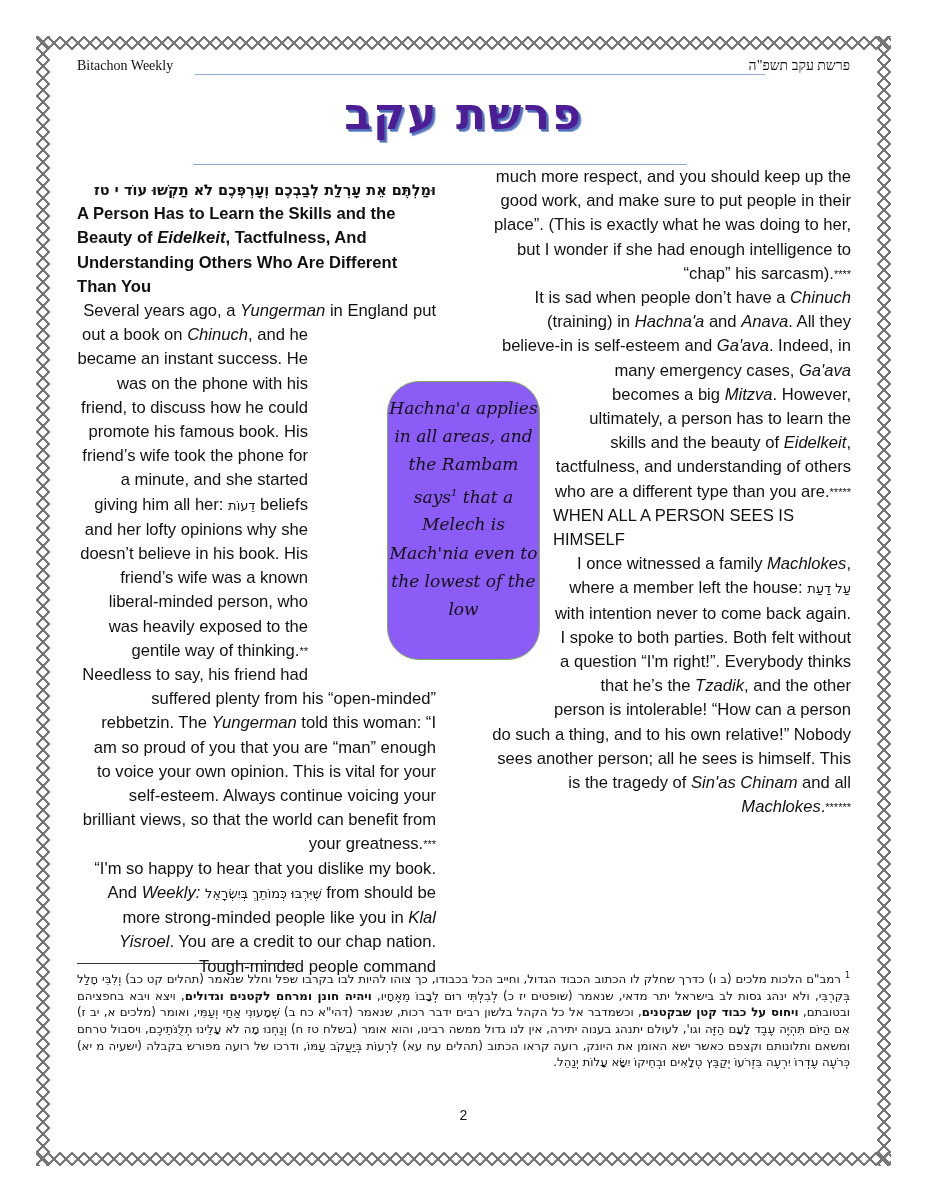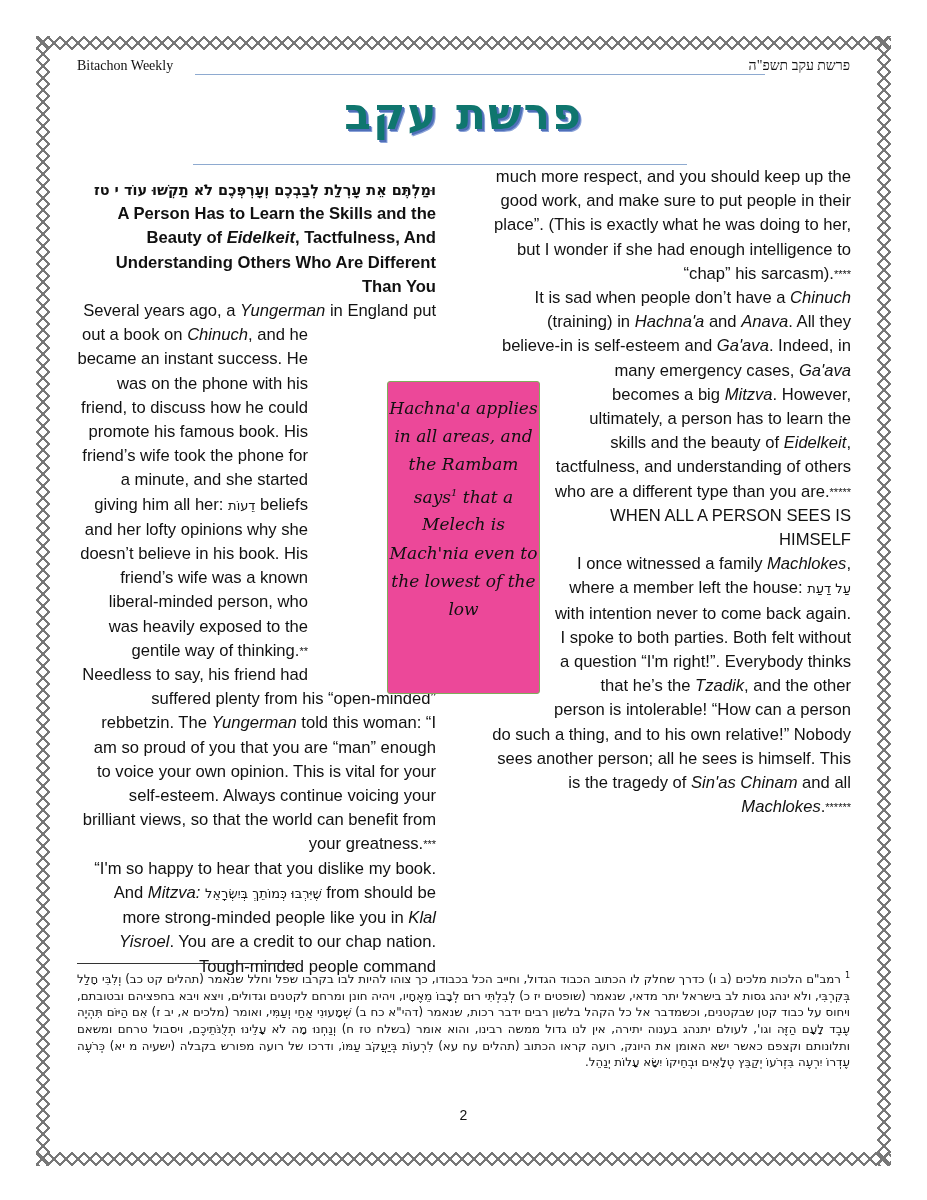--- a/index.html
+++ b/index.html
@@ -27,50 +27,50 @@
   .border-right { left:877px; }
 
   
   .run-header { position:absolute; top:58px; left:77px; width:773px; height:20px; font-family:Liberation Serif, serif; font-size:14px; }
   .run-header .left { position:absolute; left:0; top:0; }
   .run-header .right { position:absolute; right:0; top:0; direction:rtl; }
   .run-header .rule { position:absolute; left:118px; top:16px; width:570px; height:1px; background:#8eaad0; }
 
   
   .page-title { position:absolute; top:88px; left:0; width:927px; text-align:center; direction:rtl;
-    font-family:"DejaVu Sans", sans-serif; font-weight:bold; font-size:44px; color:#0f766e;
+    font-family:"DejaVu Sans", sans-serif; font-weight:bold; font-size:44px; color:#4c1d95;
     text-shadow:2px 2px 0 #4f6fb8, 3px 3px 0 #8aa2d8; letter-spacing:2px; }
   .title-rule { position:absolute; top:164px; left:193px; width:494px; height:1px; background:#8eaad0; }
 
   
   .col { position:absolute; font-size:16.6px; line-height:24.2px; text-align:justify; }
   .col-left { left:77px; top:178px; width:359px; }
   .col-right { left:491px; top:165px; width:360px; }
   .col p { margin:0;text-align:right; }
-  .col .heading { text-align:right; font-weight:bold; }
-  .col .subheading { text-align:right; font-weight:normal; }
+  .col .heading { text-align:left; font-weight:bold; }
+  .col .subheading { text-align:left; font-weight:normal; }
   .hebrew-verse { direction:rtl; text-align:right; font-weight:bold; font-family:"DejaVu Sans", sans-serif; font-size:14.5px; }
   .stars { float:right; font-size:11px; }
   .heb { font-family:"DejaVu Sans", sans-serif; font-size:13px; }
   em { font-style:italic; }
 
   
   .wrap-left-space { float:right; width:128px; height:358px; }
   .wrap-right-space { float:left; width:62px; height:364px; }
 
   
-  .pull-quote { position:absolute; left:387px; top:381px; width:153px; height:313px; border:1.6px solid #7fae5a; border-radius:3px; background:#ec4899;
+  .pull-quote { position:absolute; left:387px; top:381px; width:153px; height:279px; border:1.6px solid #7fae5a; border-radius:32px; background:#8b5cf6;
     font-family:"DejaVu Serif", serif; font-style:italic; font-size:17px; line-height:28.2px; text-align:center; box-sizing:border-box; padding-top:12px; }
   .pull-quote sup { font-size:10px; }
 
   
   .fn-rule { position:absolute; top:963px; left:77px; width:218px; height:1px; background:#333; }
   .footnote { position:absolute; top:968px; left:77px; width:773px; direction:rtl; text-align:justify; font-family:"DejaVu Sans", sans-serif; font-size:11.8px; line-height:16.7px; }
   .footnote sup { font-size:8px; }
-  .footnote b { font-weight:normal; }
+  .footnote b { font-weight:bold; }
   .page-number { position:absolute; top:1107px; left:0; width:927px; text-align:center; font-family:"Liberation Sans Narrow","Liberation Sans", sans-serif; font-size:14px; }
 </style>
 </head>
 <body>
 
 <div class="border-band border-top"></div>
 <div class="border-band border-bottom"></div>
 <div class="border-band border-left"></div>
 <div class="border-band border-right"></div>
 
@@ -88,21 +88,21 @@
   <p class="heading"><span>A Person Has to Learn the Skills and the Beauty of </span><em>Eidelkeit</em><span>, Tactfulness, And Understanding Others Who Are Different Than You</span></p>
   <p>
     <span>Several years ago, a </span><em>Yungerman</em><span> in England put out a book on </span><em>Chinuch</em><span class="wrap-left-space"></span><span>, and he became an instant success. He was on the phone with his friend, to discuss how he could promote his famous book. His friend’s wife took the phone for a minute, and she started giving him all her: </span><span class="heb" dir="rtl">דֵעוֹת</span><span> beliefs and her lofty opinions why she doesn’t believe in his book. His friend’s wife was a known liberal-minded person, who was heavily exposed to the gentile way of thinking.</span>
     <span class="stars">**</span>
   </p>
   <p>
     <span>Needless to say, his friend had suffered plenty from his “open-minded” rebbetzin. The </span><em>Yungerman</em><span> told this woman: “I am so proud of you that you are “man” enough to voice your own opinion. This is vital for your self-esteem. Always continue voicing your brilliant views, so that the world can benefit from your greatness.</span>
     <span class="stars">***</span>
   </p>
   <p>
-    <span>“I'm so happy to hear that you dislike my book. And </span><em>Mitzva:</em> <span class="heb" dir="rtl">שֶׁיִּרְבּוּ כְּמוֹתֵךְ בְּיִשְׂרָאֵל</span><span> from should be more strong-minded people like you in </span><em>Klal Yisroel</em><span>. You are a credit to our chap nation. Tough-minded people command</span>
+    <span>“I'm so happy to hear that you dislike my book. And </span><em>Weekly:</em> <span class="heb" dir="rtl">שֶׁיִּרְבּוּ כְּמוֹתֵךְ בְּיִשְׂרָאֵל</span><span> from should be more strong-minded people like you in </span><em>Klal Yisroel</em><span>. You are a credit to our chap nation. Tough-minded people command</span>
   </p>
 </div>
 
 <div class="pull-quote">
   <span>Hachna'a applies in all areas, and the Rambam says</span><sup>1</sup><span> that a Melech is Mach'nia even to the lowest of the low</span>
 </div>
 
 <div class="col col-right">
   <p>
     <span>much more respect, and you should keep up the good work, and make sure to put people in their place”. (This is exactly what he was doing to her, but I wonder if she had enough intelligence to “chap” his sarcasm).</span>

